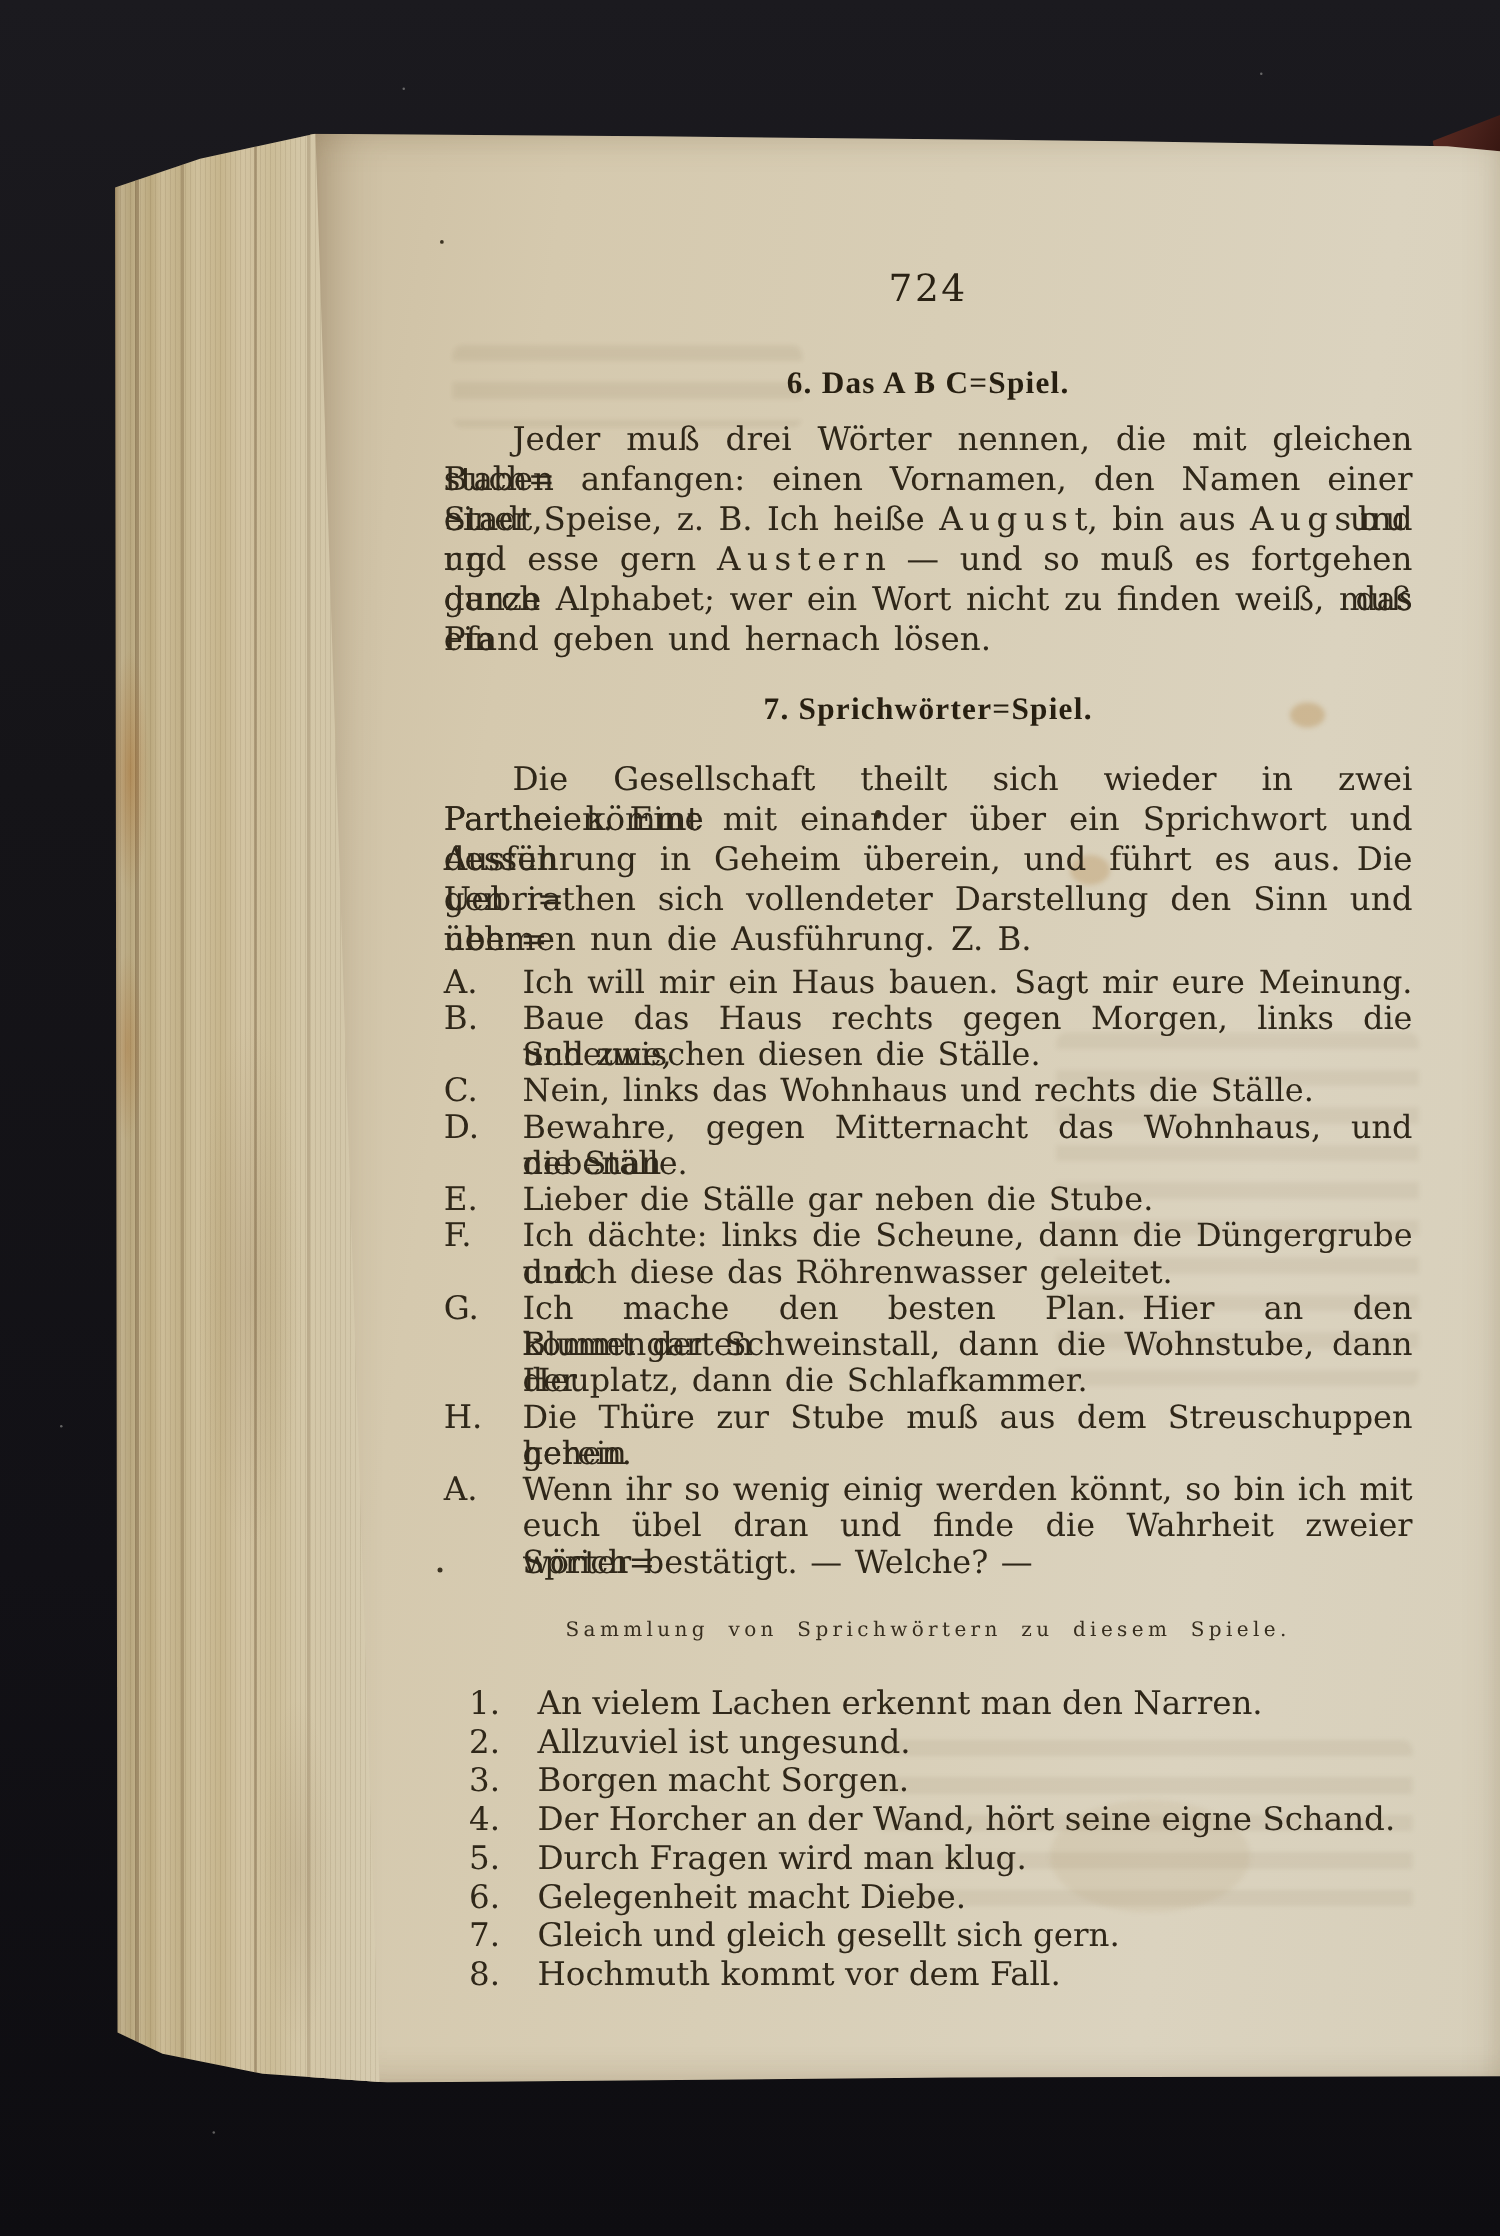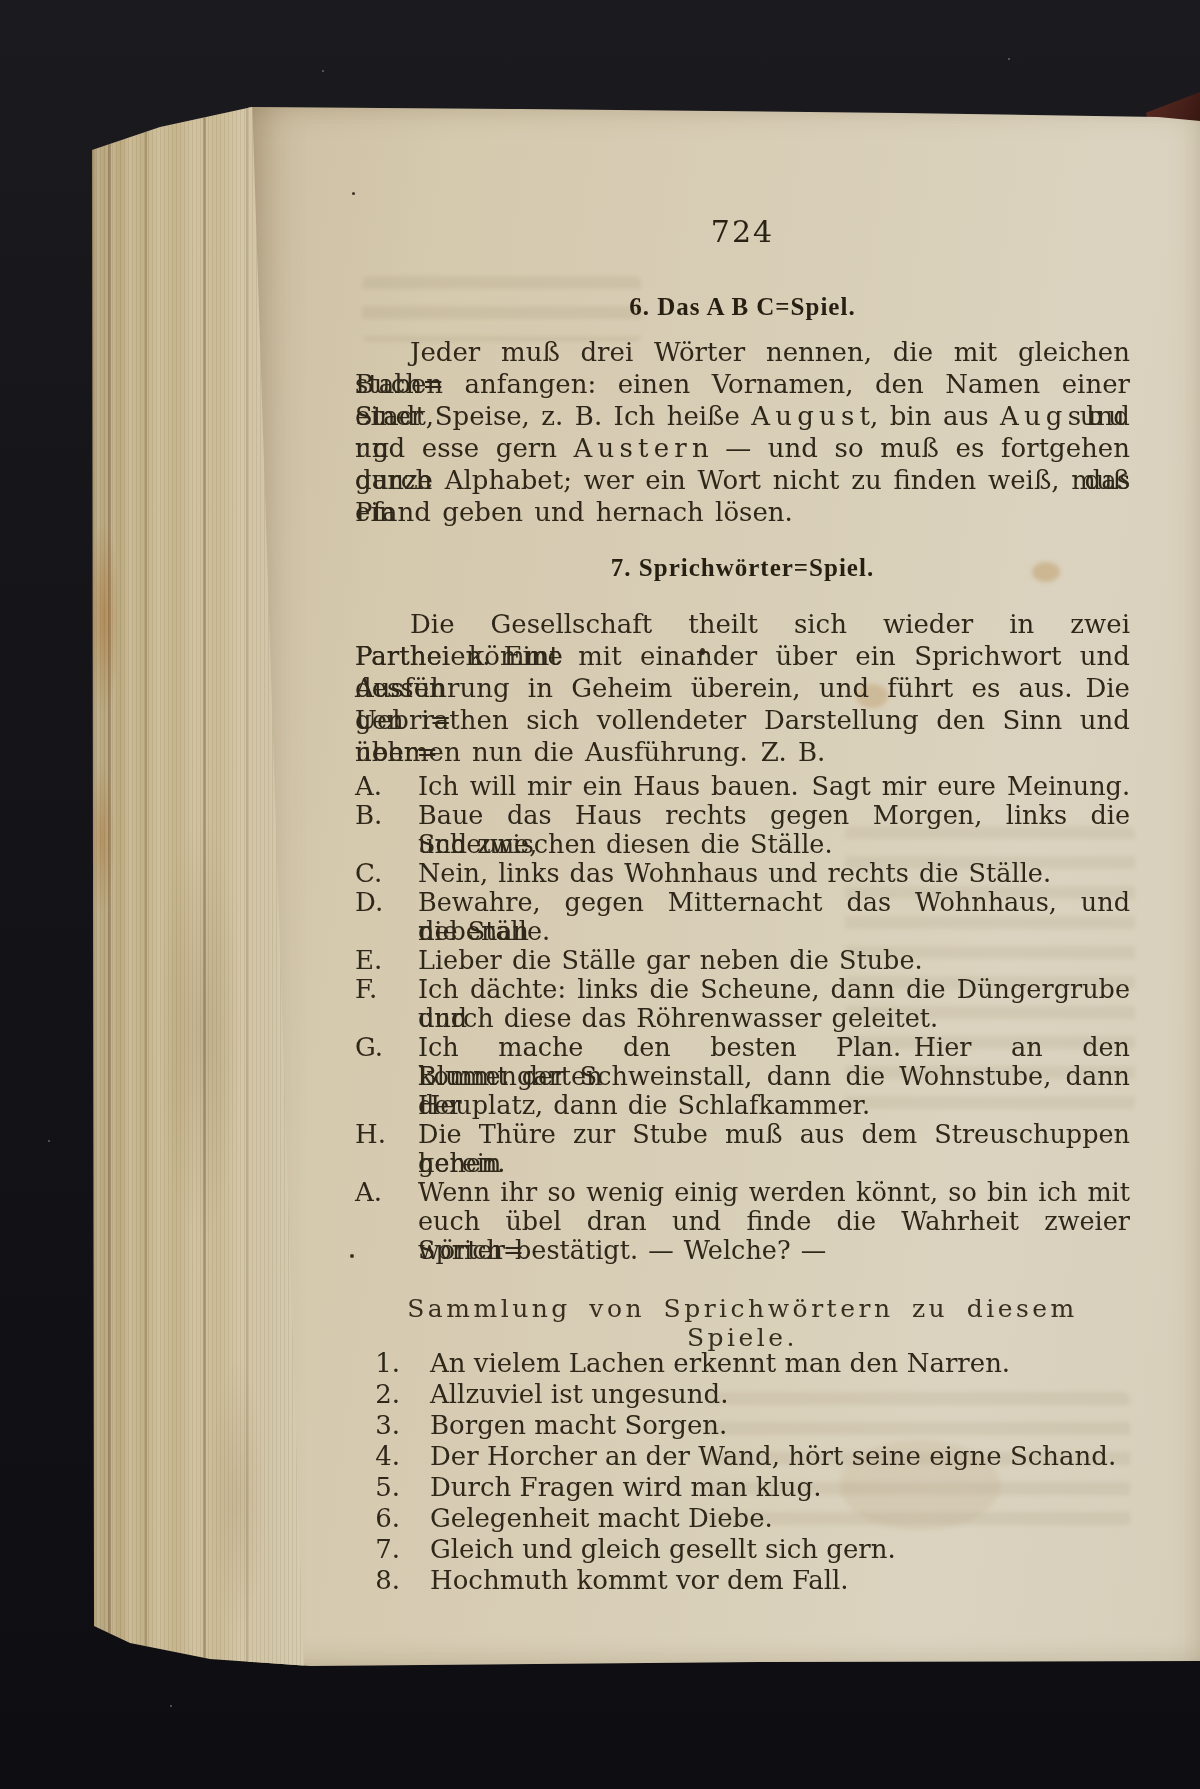--- a/index.html
+++ b/index.html
@@ -51,21 +51,21 @@
   .h6{top:293px;font-size:25px;}
   .h7{top:554px;font-size:25px;}
   .para .ln{height:32px;line-height:32px;font-size:26px;word-spacing:3px;white-space:nowrap;}
   .just{text-align:justify;text-align-last:justify;white-space:normal !important;}
   .p1{top:336px;} .p2{top:608px;}
   .dlg{top:772px;}
   .drow{display:flex;align-items:flex-start;}
   .dletter{width:63px;flex:0 0 63px;font-size:26px;line-height:29px;height:29px;}
   .dtext{width:712px;}
   .dtext .ln{height:29px;line-height:29px;font-size:25.5px;word-spacing:2px;white-space:nowrap;}
-  .collection{top:1294px;text-align:center;font-size:25px;letter-spacing:3.5px;word-spacing:7px;color:#372e1f;}
+  .collection{top:1294px;text-align:center;font-size:16px;letter-spacing:3.5px;word-spacing:7px;color:#372e1f;}
   .plist{top:1348px;}
   .prow{display:flex;align-items:flex-start;}
   .pnum{width:45px;flex:0 0 45px;text-align:right;padding-right:14px;font-size:26px;line-height:31px;height:31px;}
   .ptext{font-size:26px;line-height:31px;height:31px;white-space:nowrap;margin-left:16px;}
 </style>
 </head>
 <body>
 
 <div class="canvas">
 

